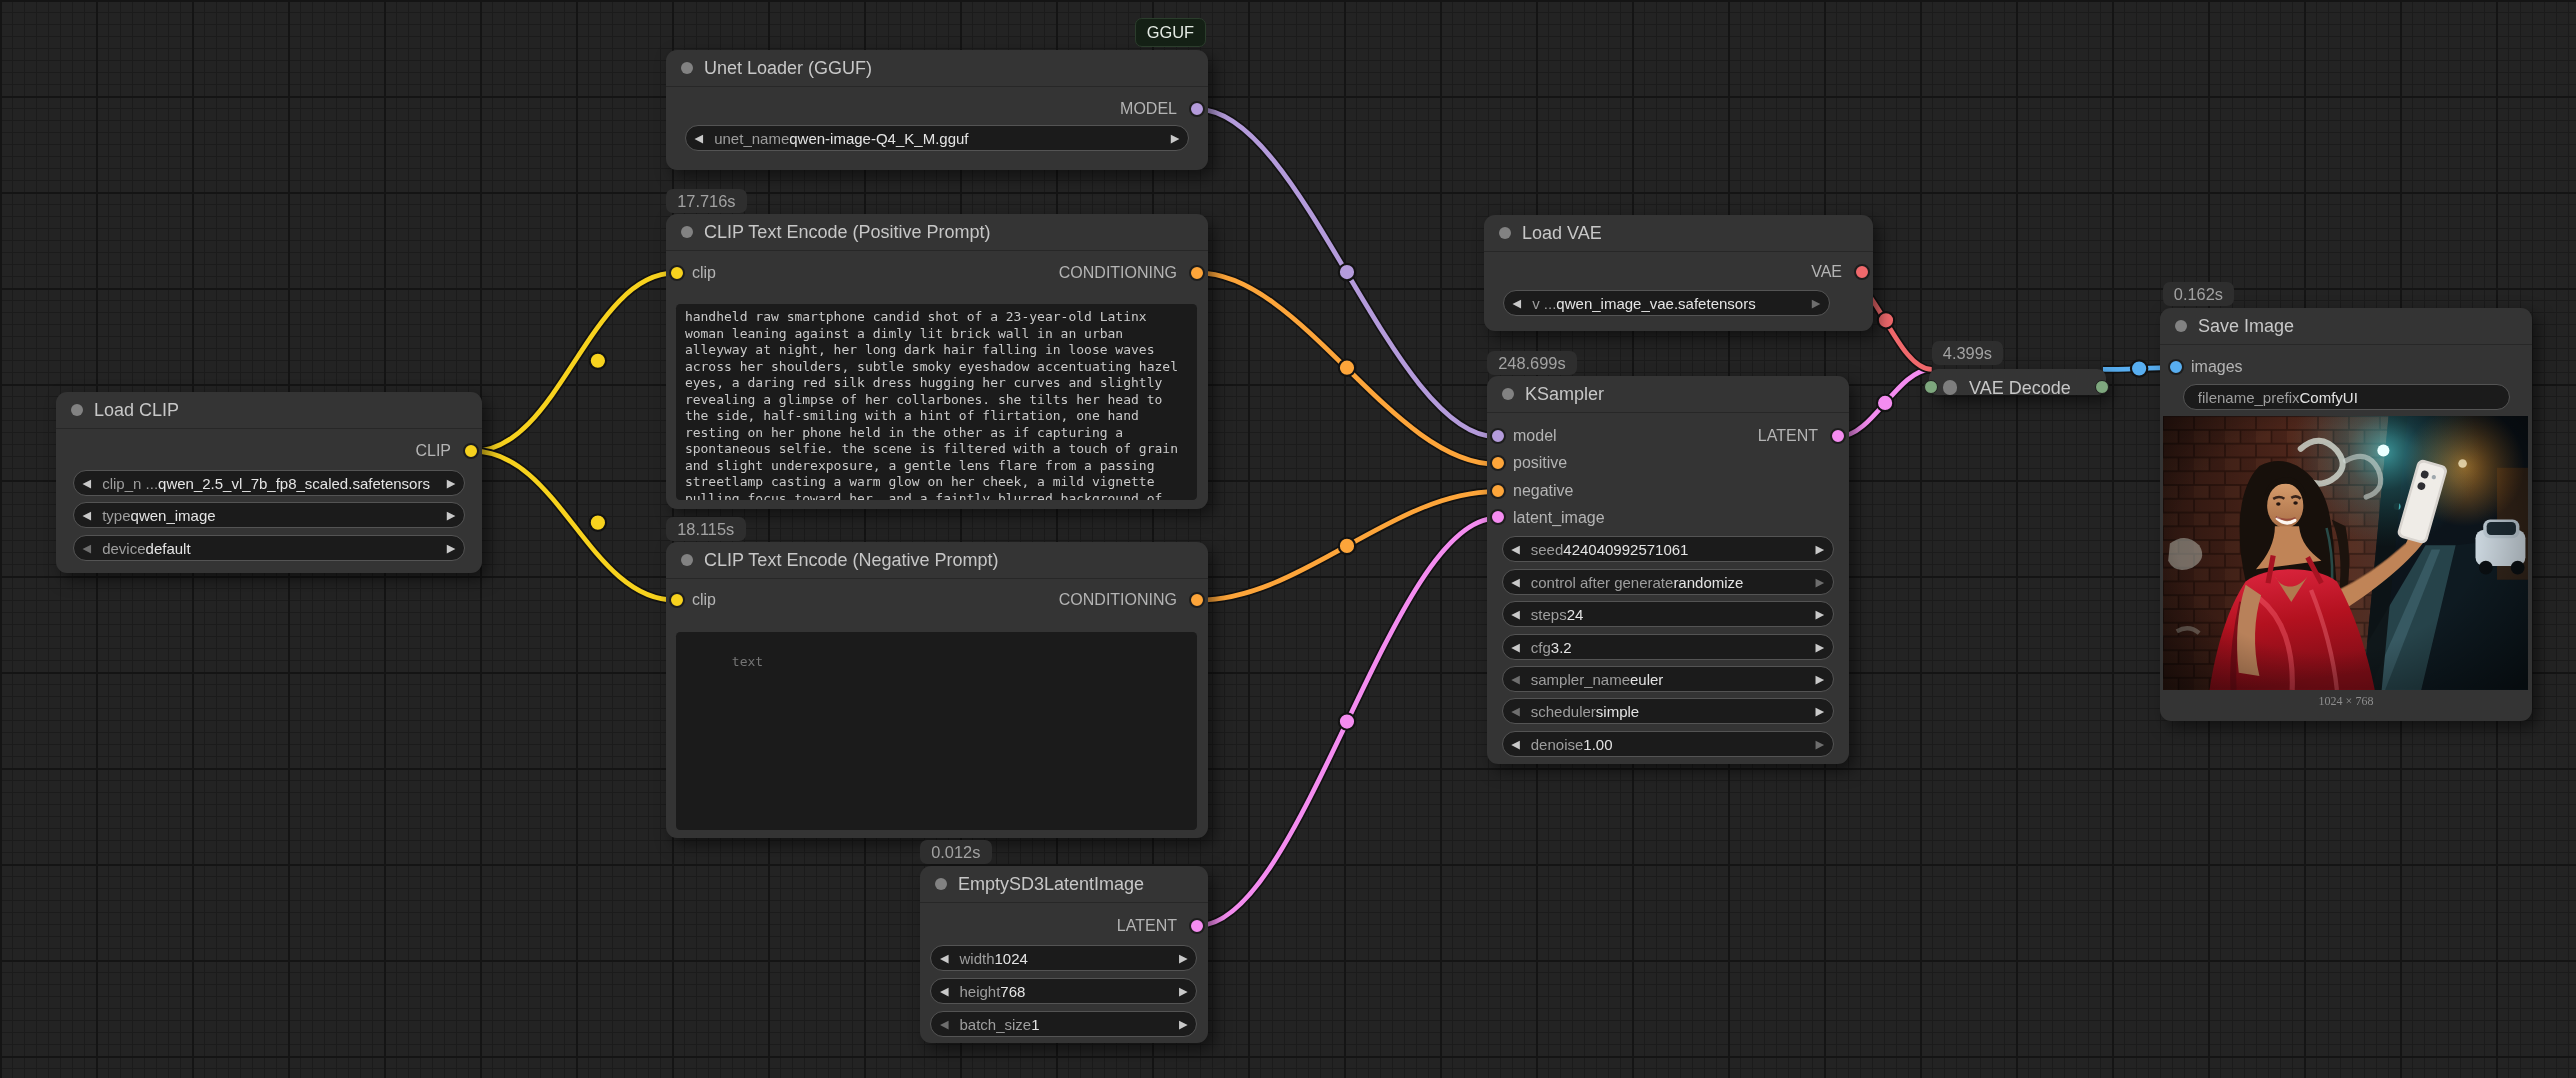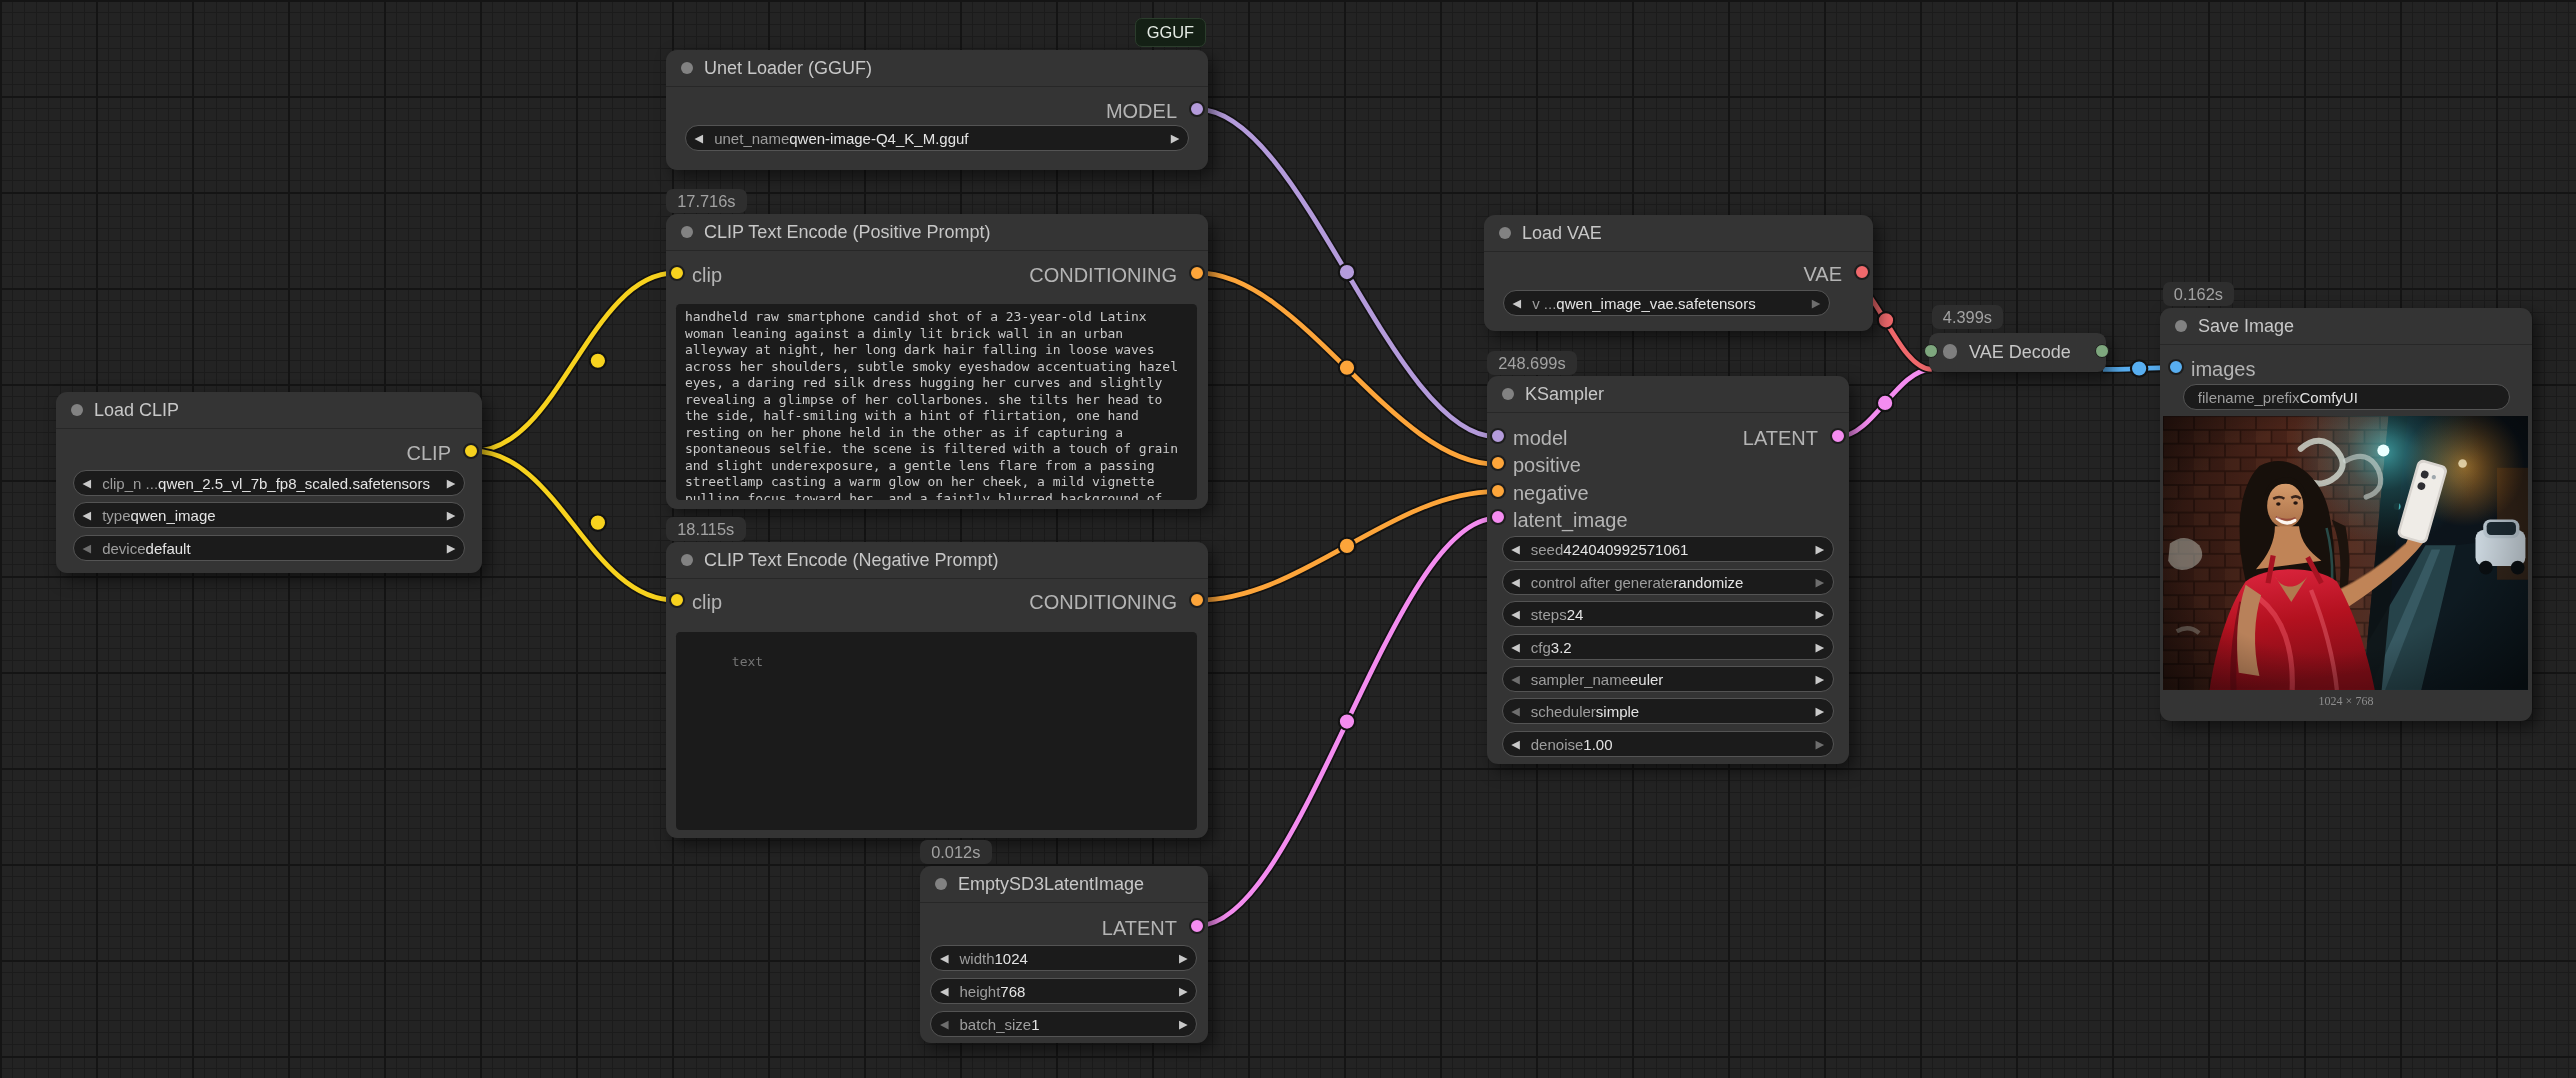--- a/index.html
+++ b/index.html
@@ -27,21 +27,21 @@
   .ndot{position:absolute;left:14.6px;top:12px;width:12px;height:12px;border-radius:50%;background:#828282;}
   .ntitle{position:absolute;left:38px;top:7.8px;font-size:18px;color:#c7c7c7;white-space:nowrap;}
   .badge{position:absolute;height:24px;line-height:24px;padding:0 11.2px;background:#2e2e2e;
          border-radius:6.9px;color:#a2a2a2;font-size:16.4px;z-index:2;white-space:nowrap;}
   .tag{position:absolute;top:-32px;right:1.7px;height:27px;line-height:27px;padding:0 11.2px;
        background:#142015;border:0.9px solid #2b3d2c;border-radius:6.9px;color:#e4eae4;font-size:16.4px;}
   .dot{position:absolute;width:12px;height:12px;border-radius:50%;border:2.6px solid #1d1d1d;}
   .c-clip{background:#f7d21e}.c-model{background:#b49bdb}.c-cond{background:#fda53a}
   .c-vae{background:#f0696c}.c-latent{background:#f48cf0}.c-image{background:#58aef0}
   .c-green{background:#7ea77e}
-  .plabel{position:absolute;font-size:20px;color:#b4b4b4;white-space:nowrap;}
+  .plabel{position:absolute;font-size:16px;color:#b4b4b4;white-space:nowrap;}
   .plabel.r{text-align:right;}
   .pill{position:absolute;height:26px;background:#1b1b1b;border:1.7px solid #545454;border-radius:14.6px;
         display:flex;align-items:center;padding:0 8.6px;box-sizing:border-box;font-size:15px;}
   .arw{flex:0 0 17px;font-size:11.2px;color:#c9c9c9;line-height:26px;}
   .arw.r{text-align:right;}
   .arw.dim{color:#6e6e6e;}
   .wlabel{flex:0 0 auto;color:#9e9e9e;margin-left:2.6px;white-space:nowrap;}
   .wvalue{flex:1 1 auto;text-align:left;color:#e4e4e4;margin-right:5.2px;white-space:nowrap;overflow:hidden;}
   .textarea{position:absolute;background:#1b1b1b;border-radius:4.3px;overflow:hidden;
         font-family:"DejaVu Sans Mono",monospace;font-size:13px;line-height:16.5px;color:#c9c9c9;
@@ -273,21 +273,21 @@
       <span class="arw r">▶</span>
     </div>
     <div class="pill" style="left:14.6px;top:355px;width:332px;">
       <span class="arw">◀</span>
       <span class="wlabel">denoise</span>
       <span class="wvalue">1.00</span>
       <span class="arw r dim">▶</span>
     </div>
   </div>
 
-  <div class="node" style="left:1929px;top:333px;width:177px;height:39px;border-radius:8.6px;">
+  <div class="node" style="left:1929px;top:369px;width:177px;height:26px;border-radius:8.6px;">
     <div class="badge" style="left:2.6px;top:-28px;">4.399s</div>
     <div class="mini-dot c-green" style="left:-5.2px;top:11.2px;"></div>
     <div class="collapse-circle"></div>
     <div class="ntitle" style="left:40px;top:8.6px;">VAE Decode</div>
     <div class="mini-dot c-green" style="right:-3.4px;top:11.2px;"></div>
   </div>
 
   <div class="node" style="left:2160px;top:308px;width:372px;height:413px;">
     <div class="badge" style="left:2.6px;top:-26px;">0.162s</div>
     <div class="nhead">

